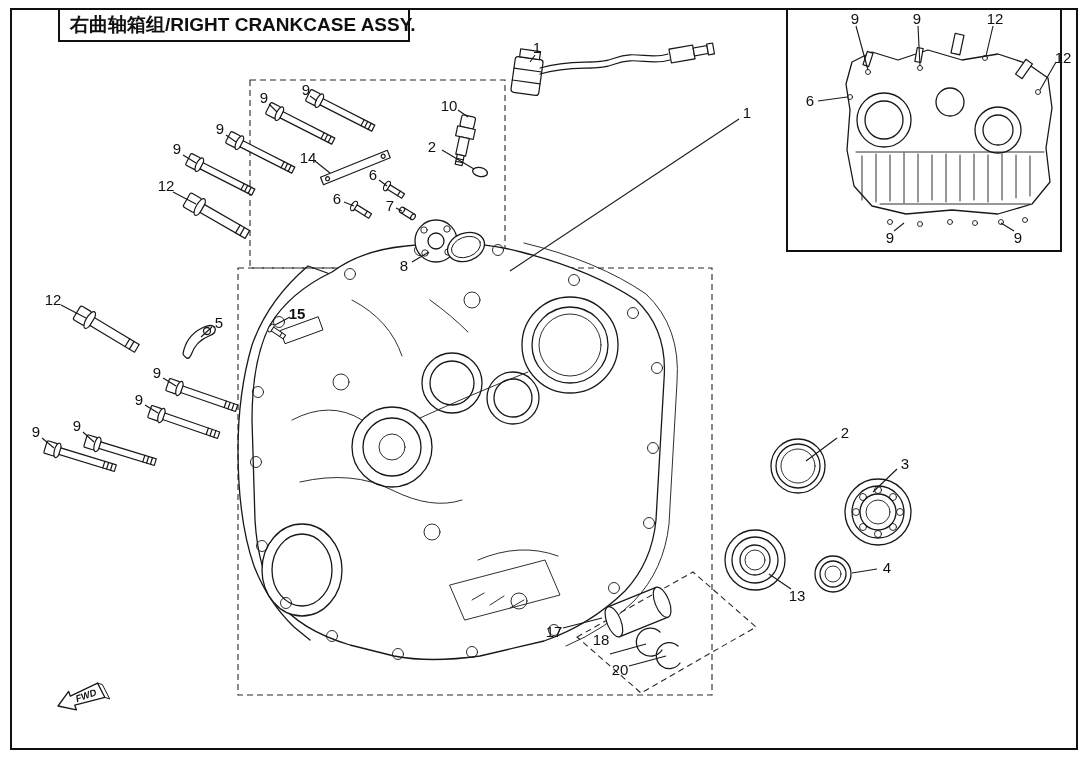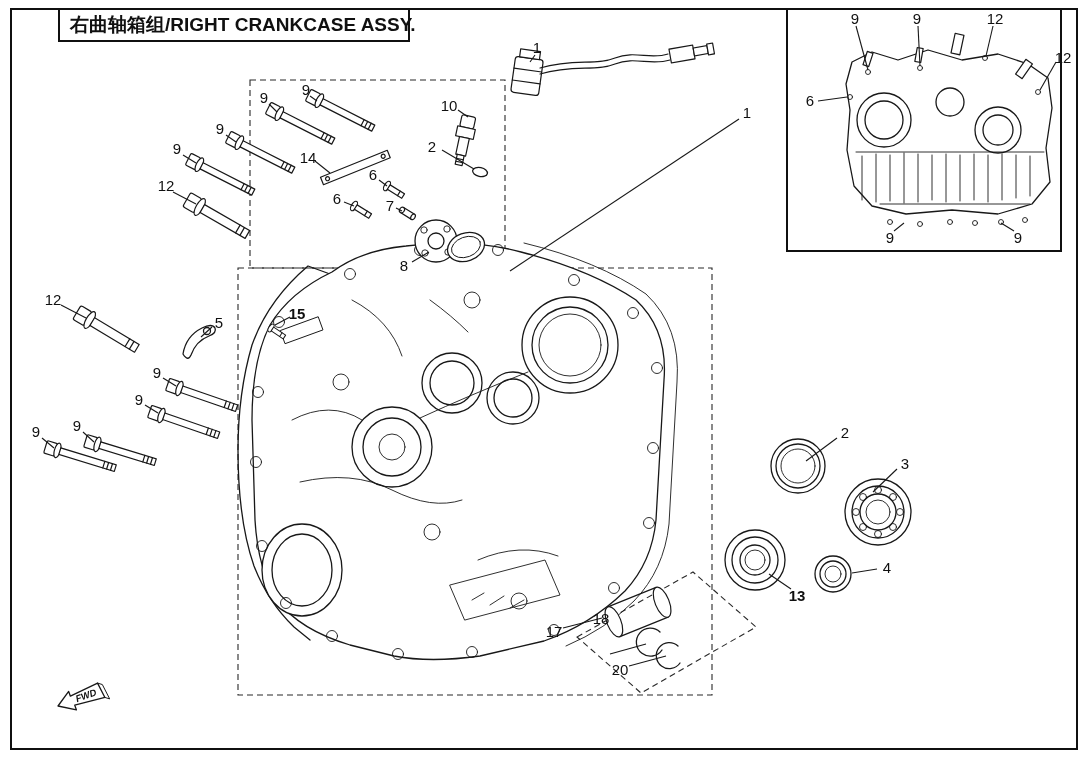--- a/index.html
+++ b/index.html
@@ -325,26 +325,26 @@
       <div class="callout" style="left: 220px; top: 128px;">9</div>
       <div class="callout" style="left: 177px; top: 148px;">9</div>
       <div class="callout" style="left: 157px; top: 372px;">9</div>
       <div class="callout" style="left: 139px; top: 399px;">9</div>
       <div class="callout" style="left: 77px; top: 425px;">9</div>
       <div class="callout" style="left: 36px; top: 431px;">9</div>
       <div class="callout" style="left: 449px; top: 105px; text-align: center;">10</div>
       <div class="callout" style="left: 432px; top: 146px;">2</div>
       <div class="callout" style="left: 166px; top: 185px;">12</div>
       <div class="callout" style="left: 53px; top: 299px;">12</div>
-      <div class="callout" style="left: 797px; top: 595px; font-weight: bold;">13</div>
+      <div class="callout" style="left: 797px; top: 595px;">13</div>
       <div class="callout" style="left: 308px; top: 157px;">14</div>
       <div class="callout" style="left: 297px; top: 313px; font-weight: bold;">15</div>
       <div class="callout" style="left: 537px; top: 47px;">1</div>
       <div class="callout" style="left: 554px; top: 631px;">17</div>
-      <div class="callout" style="left: 601px; top: 618px;">18</div>
+      <div class="callout" style="left: 601px; top: 639px;">18</div>
       <div class="callout" style="left: 620px; top: 669px;">20</div>
       <div class="callout" style="left: 855px; top: 18px;">9</div>
       <div class="callout" style="left: 917px; top: 18px;">9</div>
       <div class="callout" style="left: 995px; top: 18px;">12</div>
       <div class="callout" style="left: 1063px; top: 57px;">12</div>
       <div class="callout" style="left: 810px; top: 100px;">6</div>
       <div class="callout" style="left: 890px; top: 237px;">9</div>
       <div class="callout" style="left: 1018px; top: 237px;">9</div>
     </div>
 

